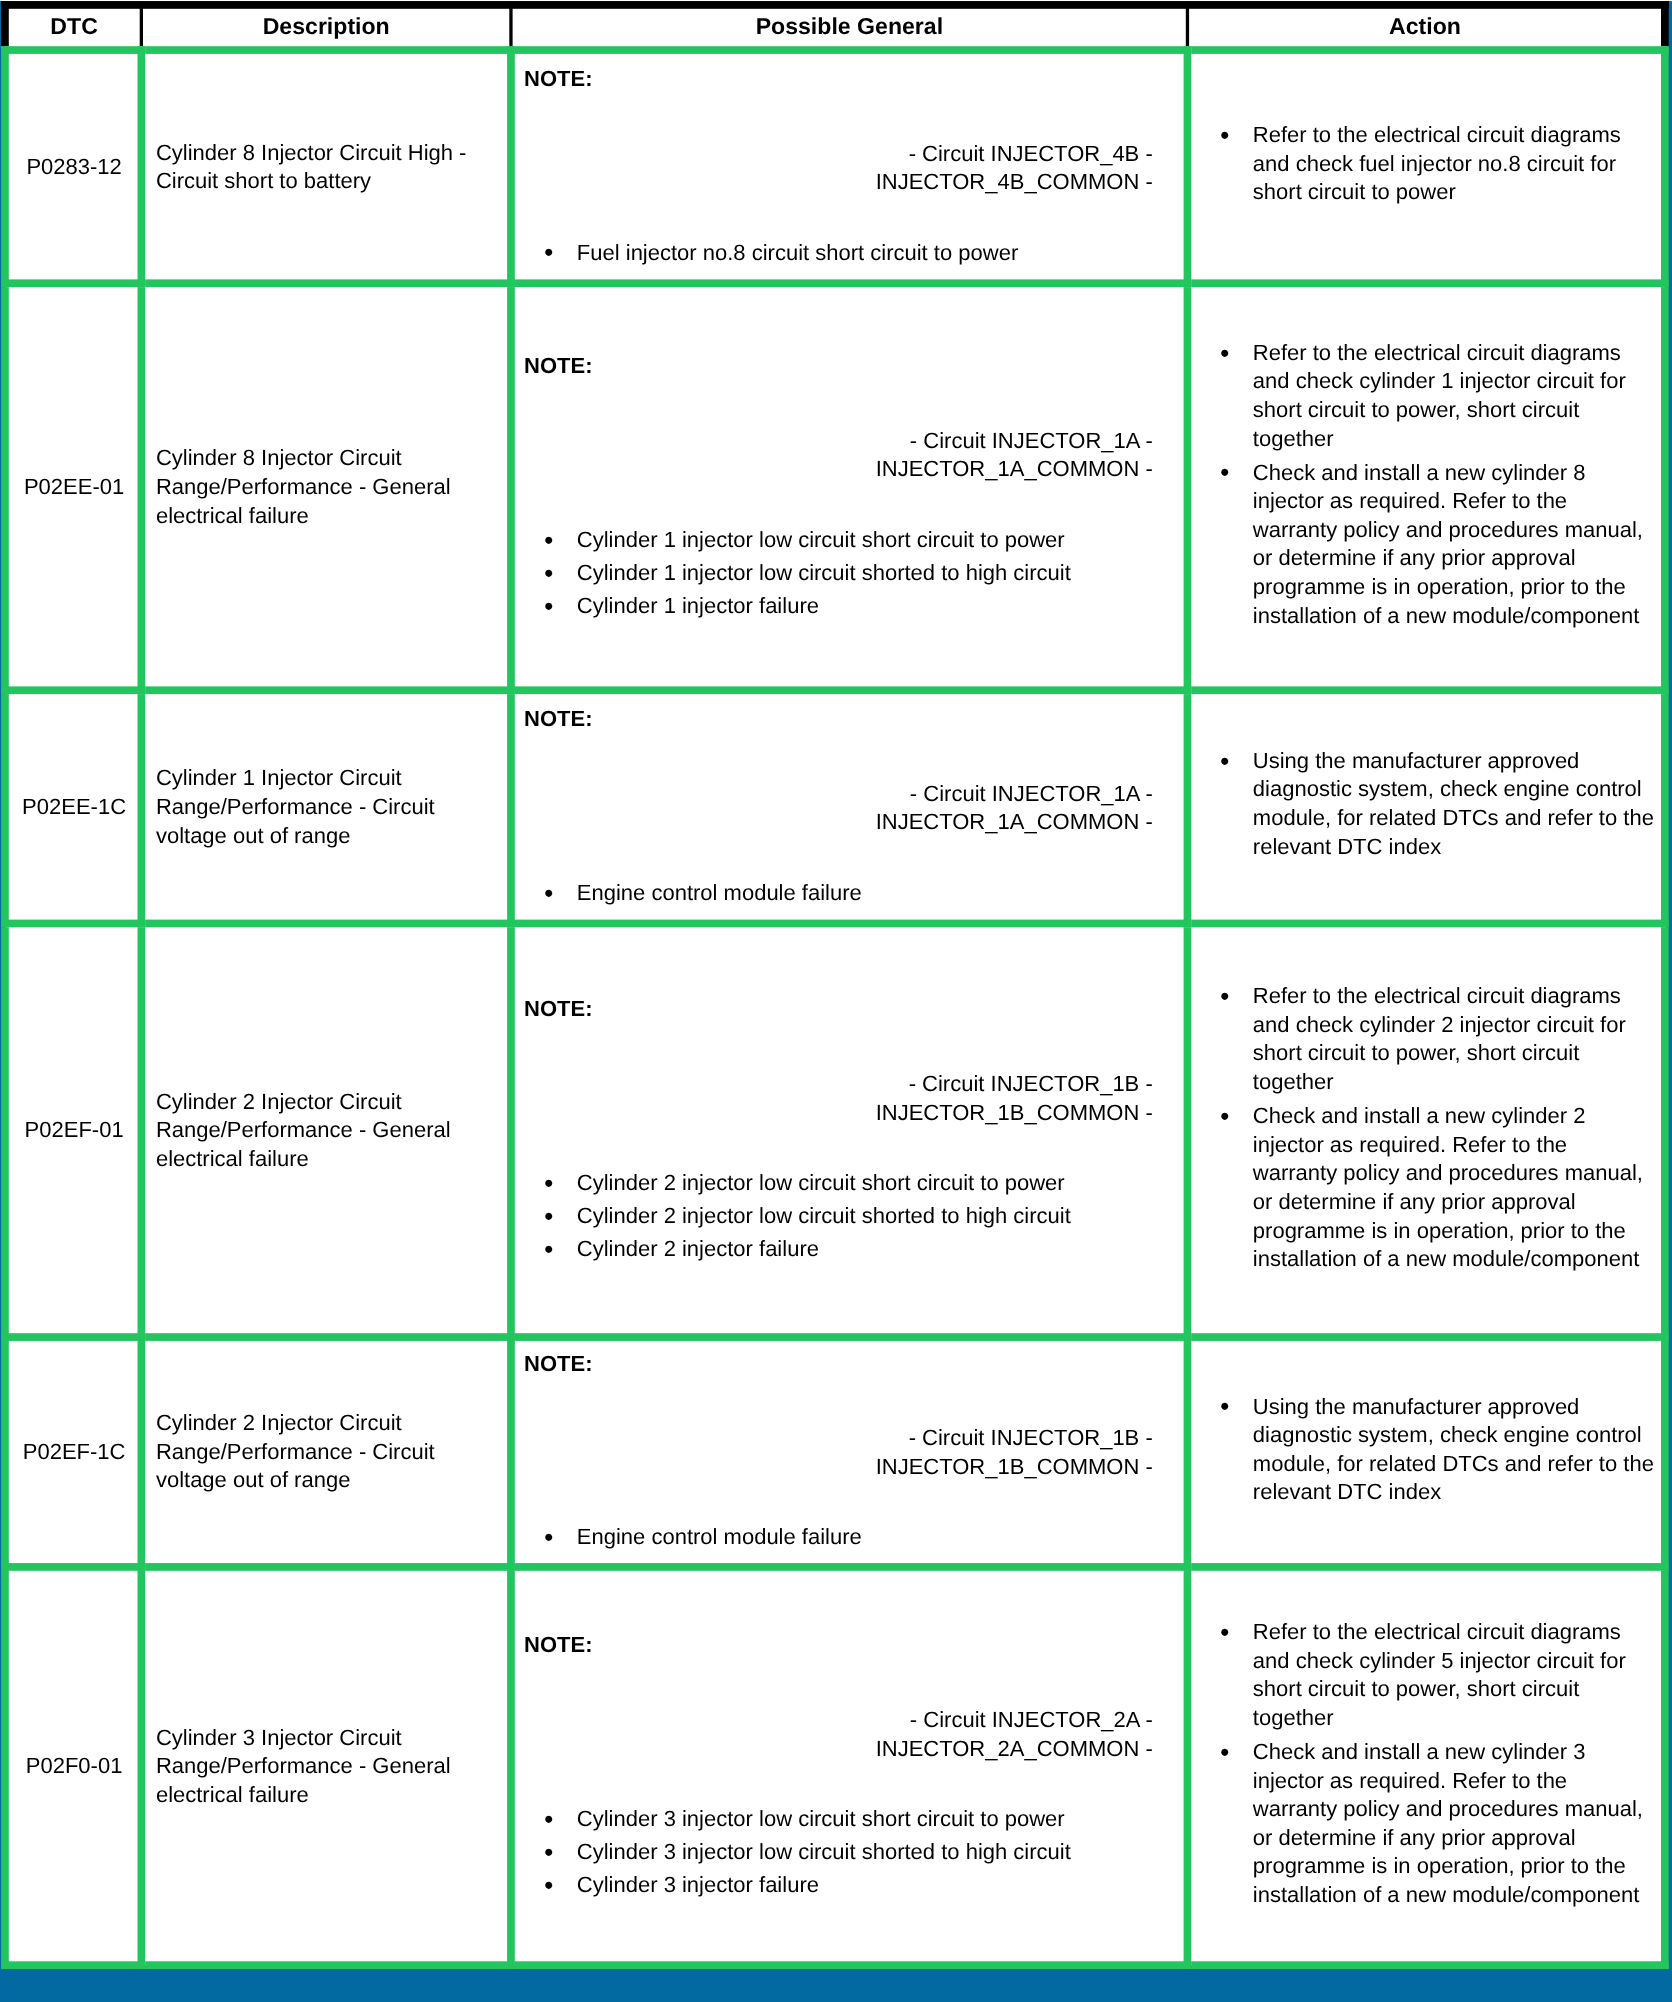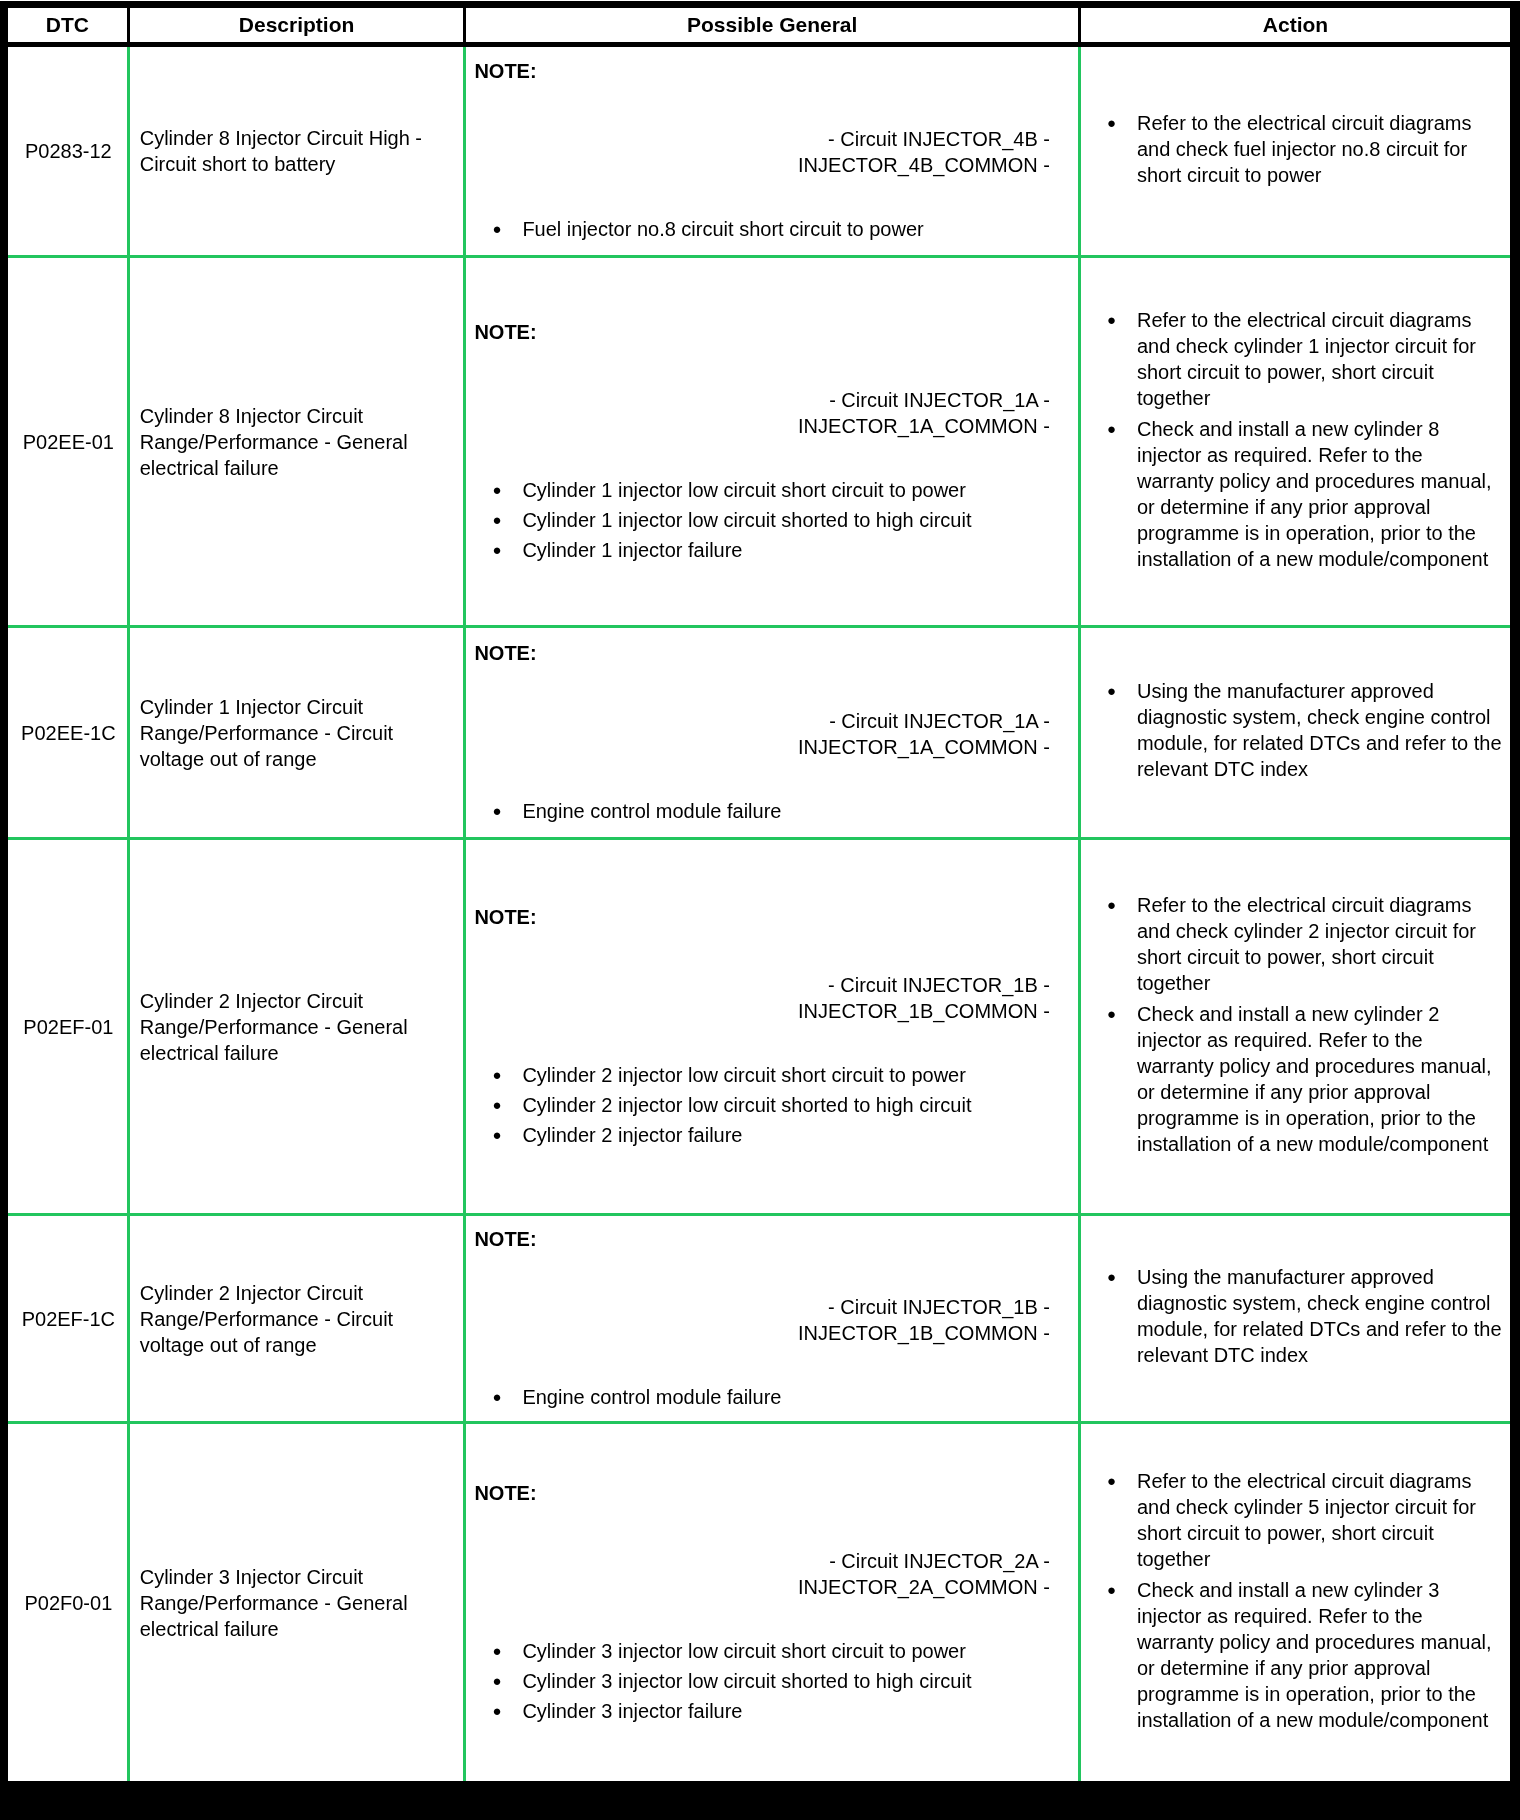--- a/index.html
+++ b/index.html
@@ -5,21 +5,21 @@
   html, body {
     margin: 0;
     padding: 0;
     background: #ffffff;
     color: #000000;
     font-family: "Liberation Sans", "DejaVu Sans", sans-serif;
   }
   .page {
     width: 1520px;
     height: 1820px;
-    background: #000000;
+    background: #0369a1;
     box-sizing: border-box;
   }
   table.dtc-table {
     width: 1516px;
     margin: 1px;
     border-collapse: collapse;
     table-layout: fixed;
     border: 7px solid #000;
   }
   col.c-dtc    { width: 122px; }
@@ -30,21 +30,21 @@
   th {
     border: 3px solid #000;
     border-bottom: 5px solid #000;
     font-size: 21px;
     font-weight: bold;
     text-align: center;
     padding: 5px 4px;
     background: #fff;
   }
   td {
-    border: 3px solid #22c55e;
+    border: 7px solid #22c55e;
     vertical-align: middle;
     font-size: 20px;
     line-height: 1.3;
     padding: 6px 8px;
     background: #fff;
   }
   
   tbody tr:nth-child(1) { height: 212px; }
   tbody tr:nth-child(2) { height: 370px; }
   tbody tr:nth-child(3) { height: 212px; }

